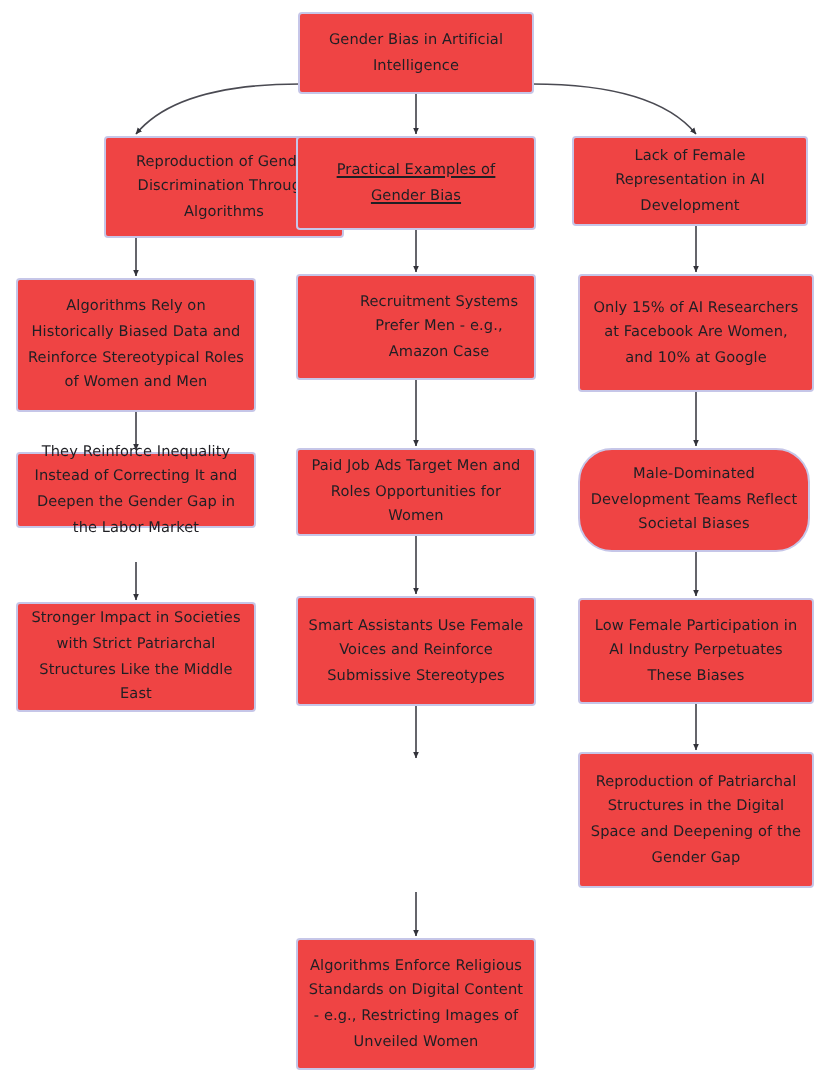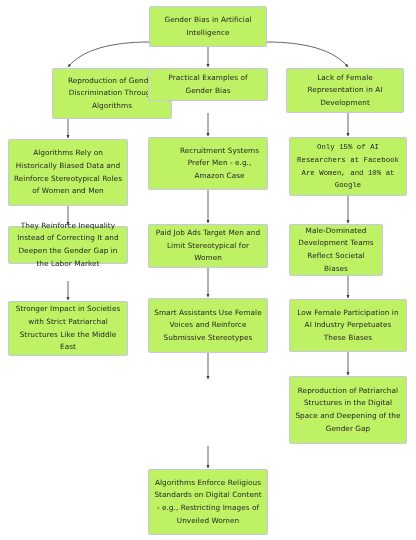--- a/index.html
+++ b/index.html
@@ -16,21 +16,21 @@
   }
   #flow {
     position: absolute;
     left: 0; top: 0;
     width: 416px;
     height: 540px;
   }
   .node {
     position: absolute;
     box-sizing: border-box;
-    background: #bef264;
+    background: #ef4444;
     border: 1px solid #C6C6E8;
     border-radius: 2px;
     display: flex;
     align-items: center;
     justify-content: center;
     text-align: center;
     color: #1f1f24;
     font-size: 7.3px;
     line-height: 1.72;
     padding: 3px 5px;
@@ -95,43 +95,43 @@
   <div class="node" style="left:8px; top:139px; width:120px; height:67px;">
     <span>Algorithms Rely on Historically Biased Data and Reinforce Stereotypical Roles of Women and Men</span>
   </div>
   <div class="node" style="left:8px; top:226px; width:120px; height:38px;">
     <span>They Reinforce Inequality Instead of Correcting It and Deepen the Gender Gap in the Labor Market</span>
   </div>
   <div class="node" style="left:8px; top:301px; width:120px; height:55px;text-align:center;">
     <span>Stronger Impact in Societies with Strict Patriarchal Structures Like the Middle East</span>
   </div>
 
-  <div class="node" style="left:148px; top:68px; width:120px; height:33px;">
+  <div class="node" style="left:148px; top:68px; width:120px; height:47px;text-decoration:underline;">
     <span>Practical Examples of Gender Bias</span>
   </div>
   <div class="node" style="left:148px; top:137px; width:120px; height:53px;padding-left:28px;">
     <span>Recruitment Systems Prefer Men - e.g., Amazon Case</span>
   </div>
   <div class="node" style="left:148px; top:224px; width:120px; height:44px;">
-    <span>Paid Job Ads Target Men and Limit Stereotypical for Women</span>
+    <span>Paid Job Ads Target Men and Roles Opportunities for Women</span>
   </div>
   <div class="node" style="left:148px; top:298px; width:120px; height:55px;">
     <span>Smart Assistants Use Female Voices and Reinforce Submissive Stereotypes</span>
   </div>
   <div class="node" style="left:148px; top:469px; width:120px; height:66px;">
     <span>Algorithms Enforce Religious Standards on Digital Content - e.g., Restricting Images of Unveiled Women</span>
   </div>
 
   <div class="node" style="left:286px; top:68px; width:118px; height:45px;justify-content:flex-end;">
     <span>Lack of Female Representation in AI Development</span>
   </div>
-  <div class="node" style="left:289px; top:137px; width:118px; height:59px;font-family:Liberation Mono, monospace;">
+  <div class="node" style="left:289px; top:137px; width:118px; height:59px;">
     <span>Only 15% of AI Researchers at Facebook Are Women, and 10% at Google</span>
   </div>
-  <div class="node" style="left:289px; top:224px; width:94px; height:52px;">
+  <div class="node" style="left:289px; top:224px; width:116px; height:52px;border-radius:17px;">
     <span>Male-Dominated Development Teams Reflect Societal Biases</span>
   </div>
   <div class="node" style="left:289px; top:376px; width:118px; height:68px;">
     <span>Reproduction of Patriarchal Structures in the Digital Space and Deepening of the Gender Gap</span>
   </div>
   <div class="node" style="left:289px; top:299px; width:118px; height:53px;">
     <span>Low Female Participation in AI Industry Perpetuates These Biases</span>
   </div>
 
 </div>

